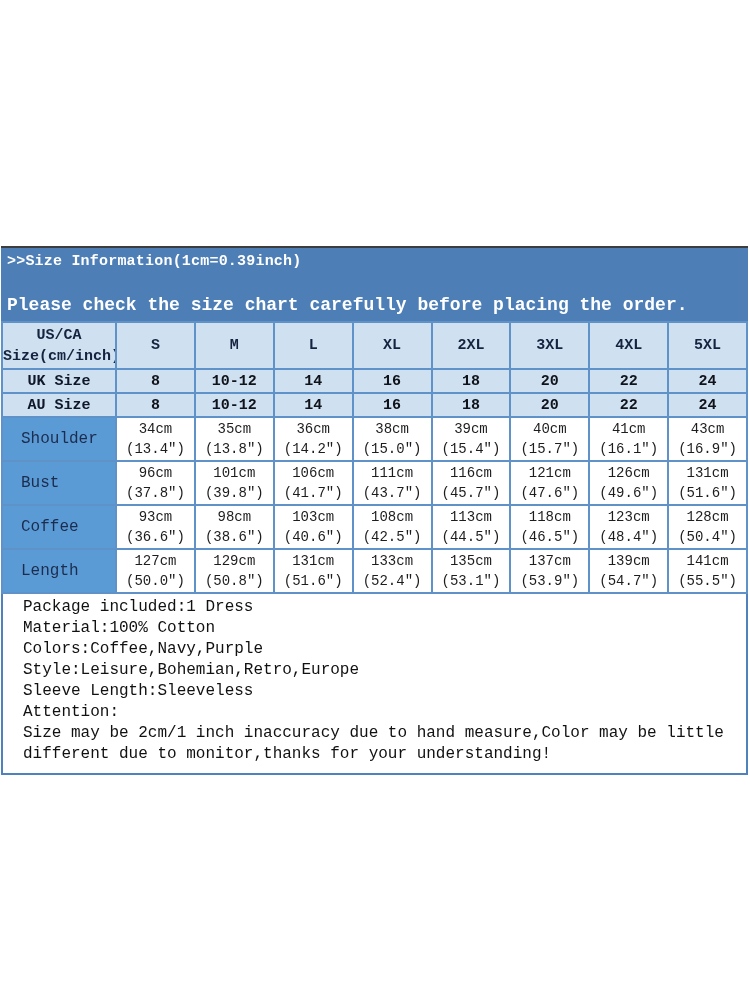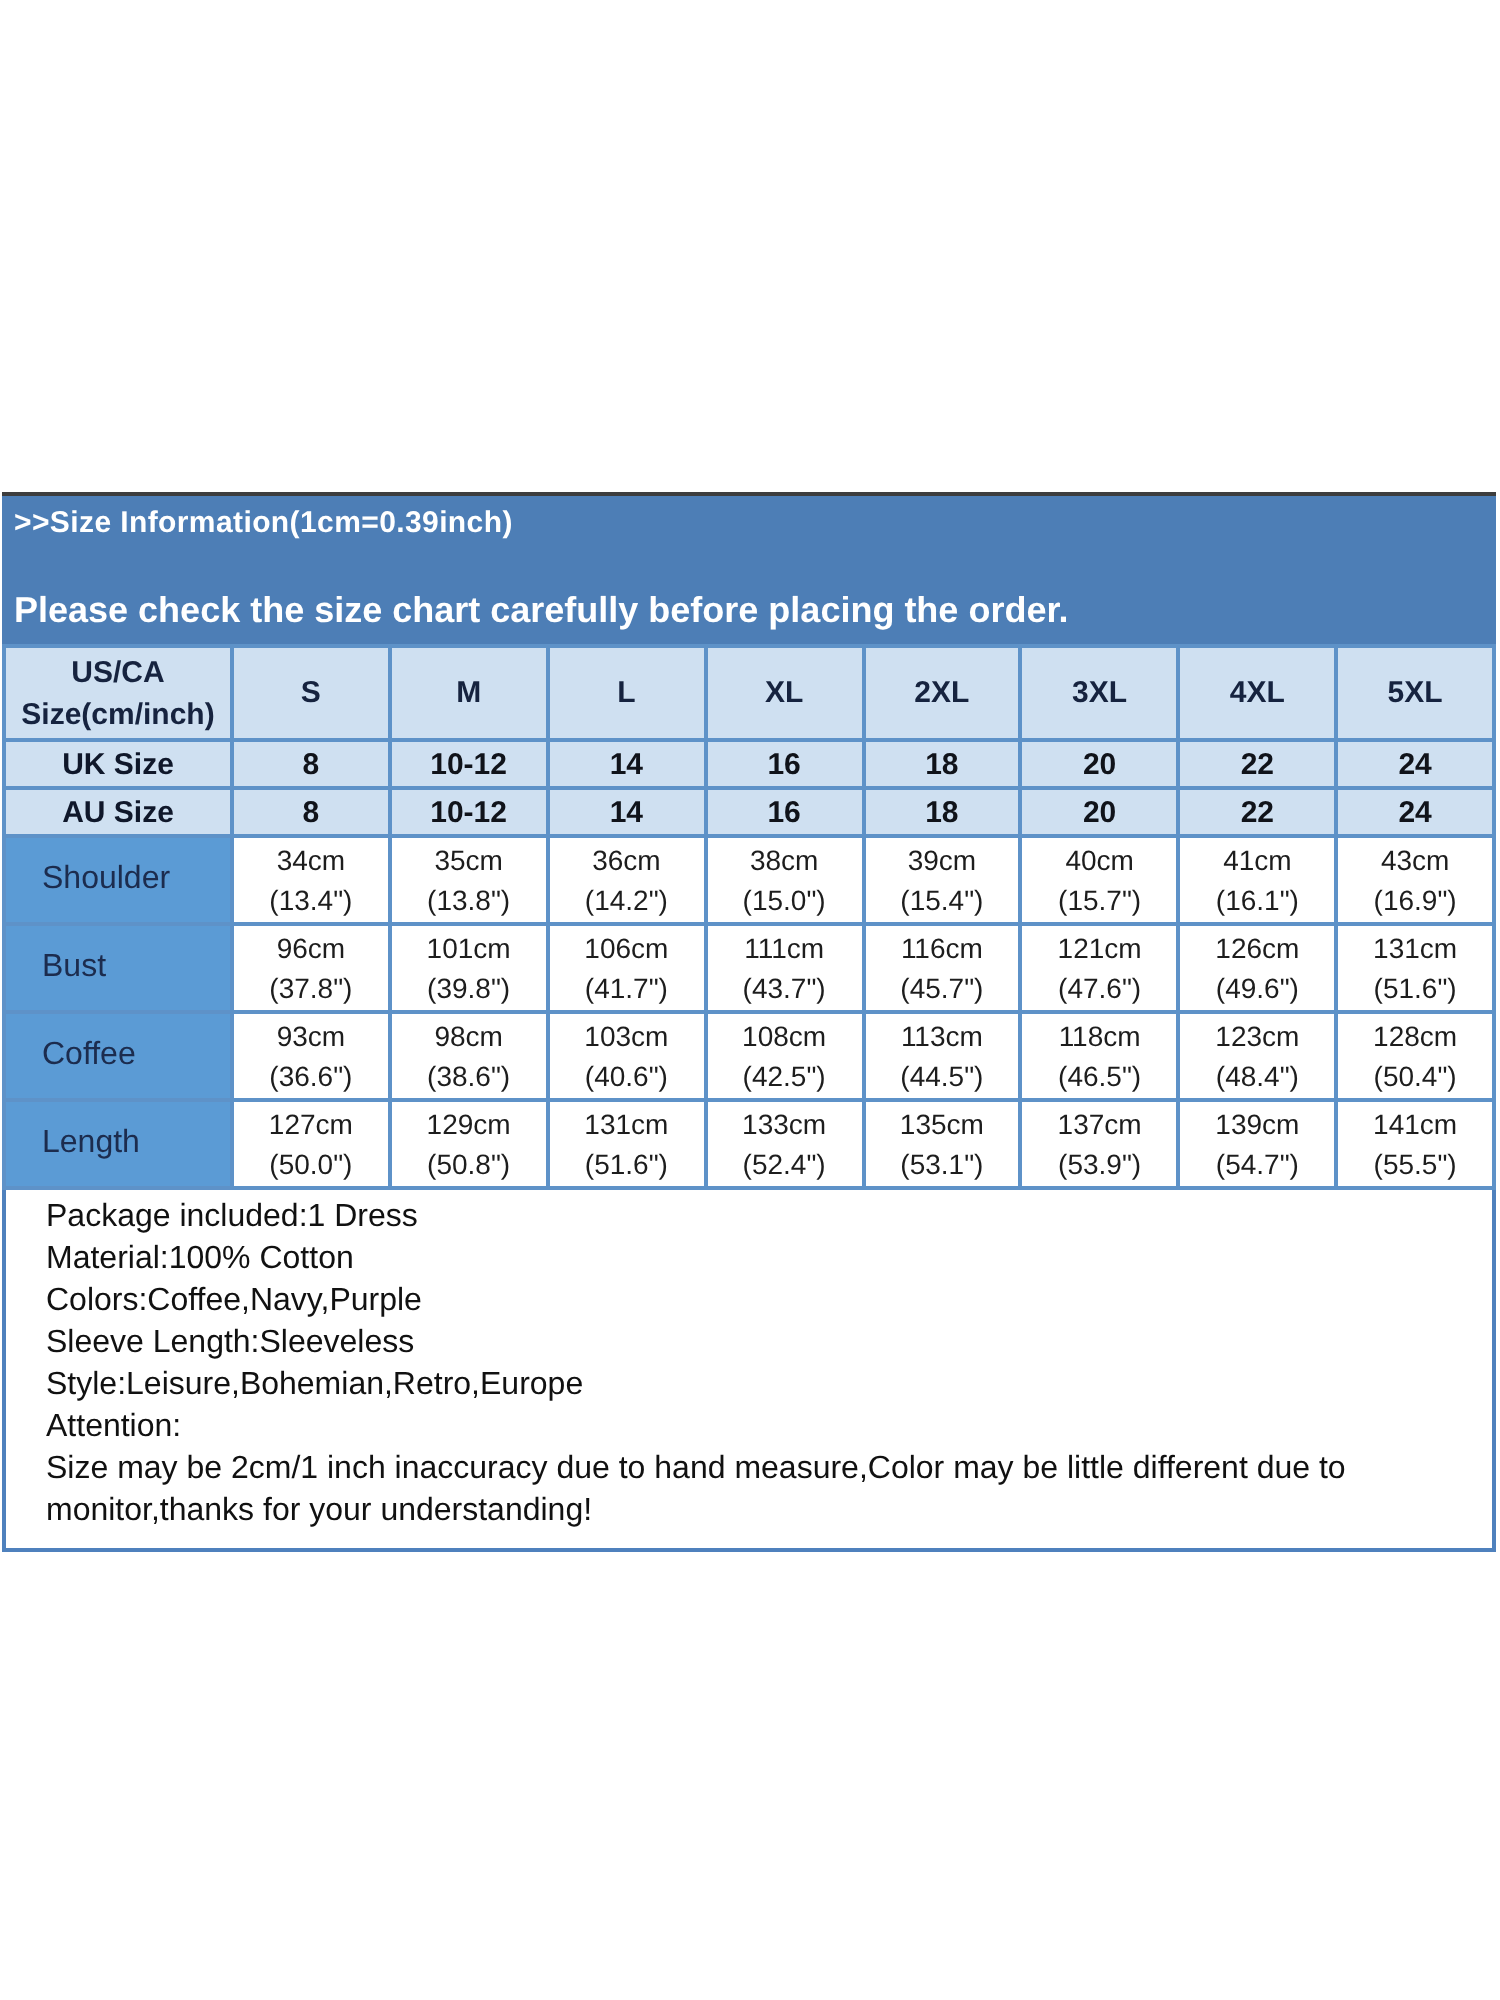--- a/index.html
+++ b/index.html
@@ -7,20 +7,21 @@
     padding: 0;
     background: #ffffff;
     font-family: "Liberation Sans", "DejaVu Sans", sans-serif;
   }
   .canvas {
     position: relative;
     width: 750px;
     height: 1000px;
     background: #ffffff;
     overflow: hidden;
+    font-family: Liberation Mono, monospace;
   }
   .content {
     position: absolute;
     top: 246px;
     left: 1px;
     width: 747px;
   }
   
   .header-band {
     background: #4d7eb6;
@@ -308,20 +309,20 @@
           <div>(55.5")</div>
         </td>
       </tr>
     </tbody>
       </table>
 
     <div class="details-box">
       <div class="detail-line">Package included:1 Dress</div>
       <div class="detail-line">Material:100% Cotton</div>
       <div class="detail-line">Colors:Coffee,Navy,Purple</div>
+      <div class="detail-line">Style:Leisure,Bohemian,Retro,Europe</div>
       <div class="detail-line">Sleeve Length:Sleeveless</div>
-      <div class="detail-line">Style:Leisure,Bohemian,Retro,Europe</div>
       <div class="detail-line">Attention:</div>
       <div class="detail-line">Size may be 2cm/1 inch inaccuracy due to hand measure,Color may be little different due to monitor,thanks for your understanding!</div>
     </div>
 
   </div>
 </div>
 
 </body></html>

